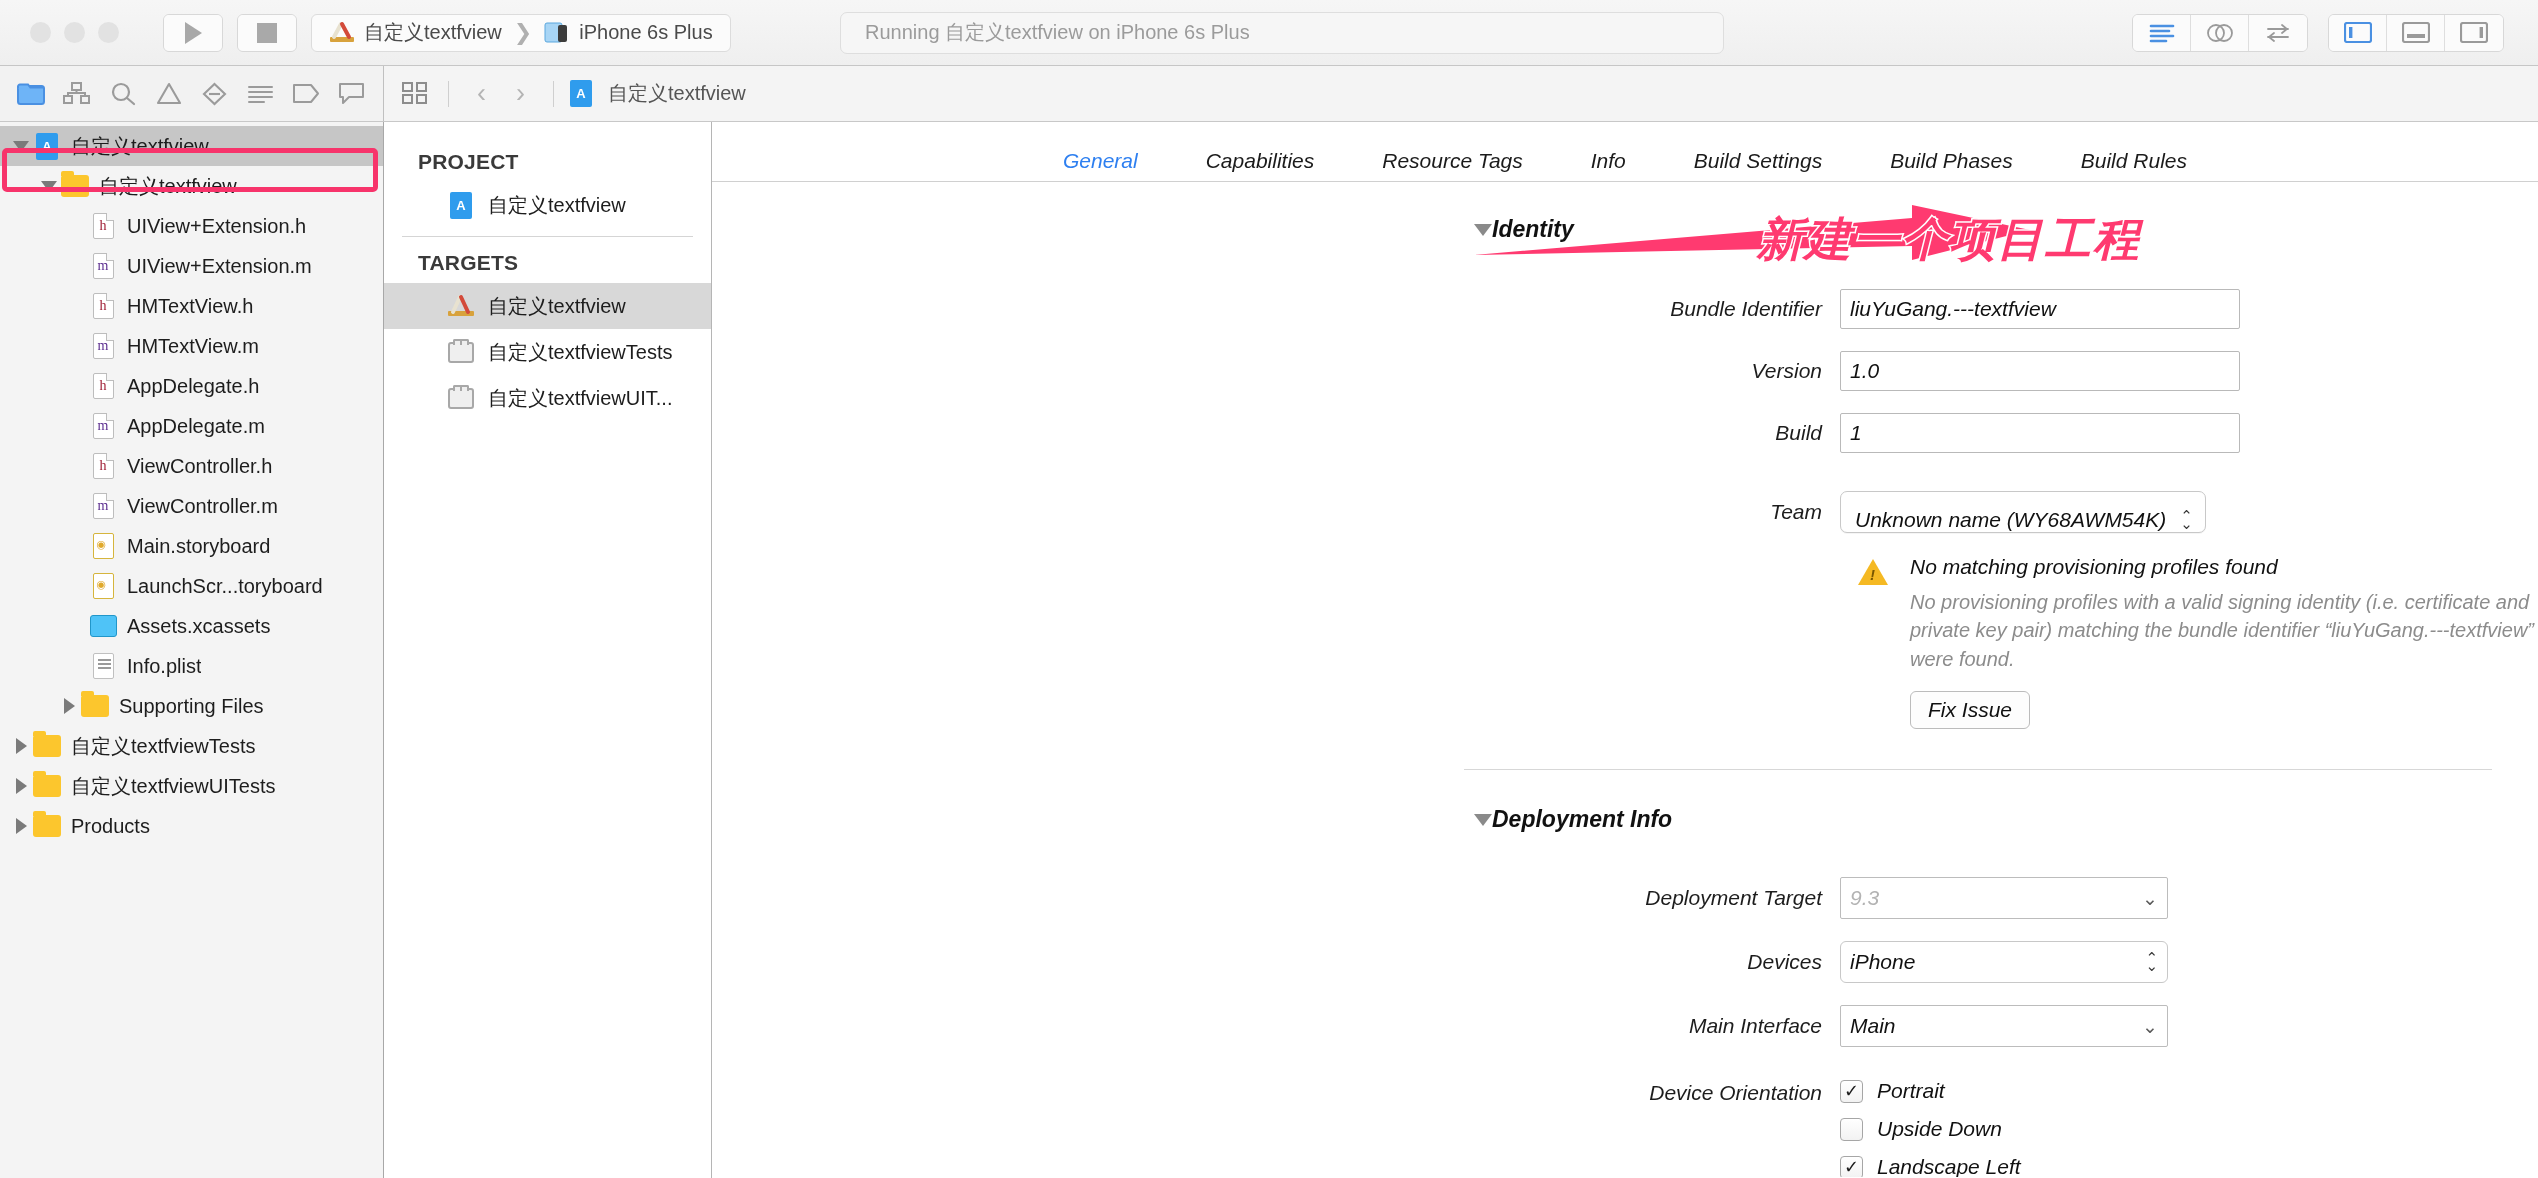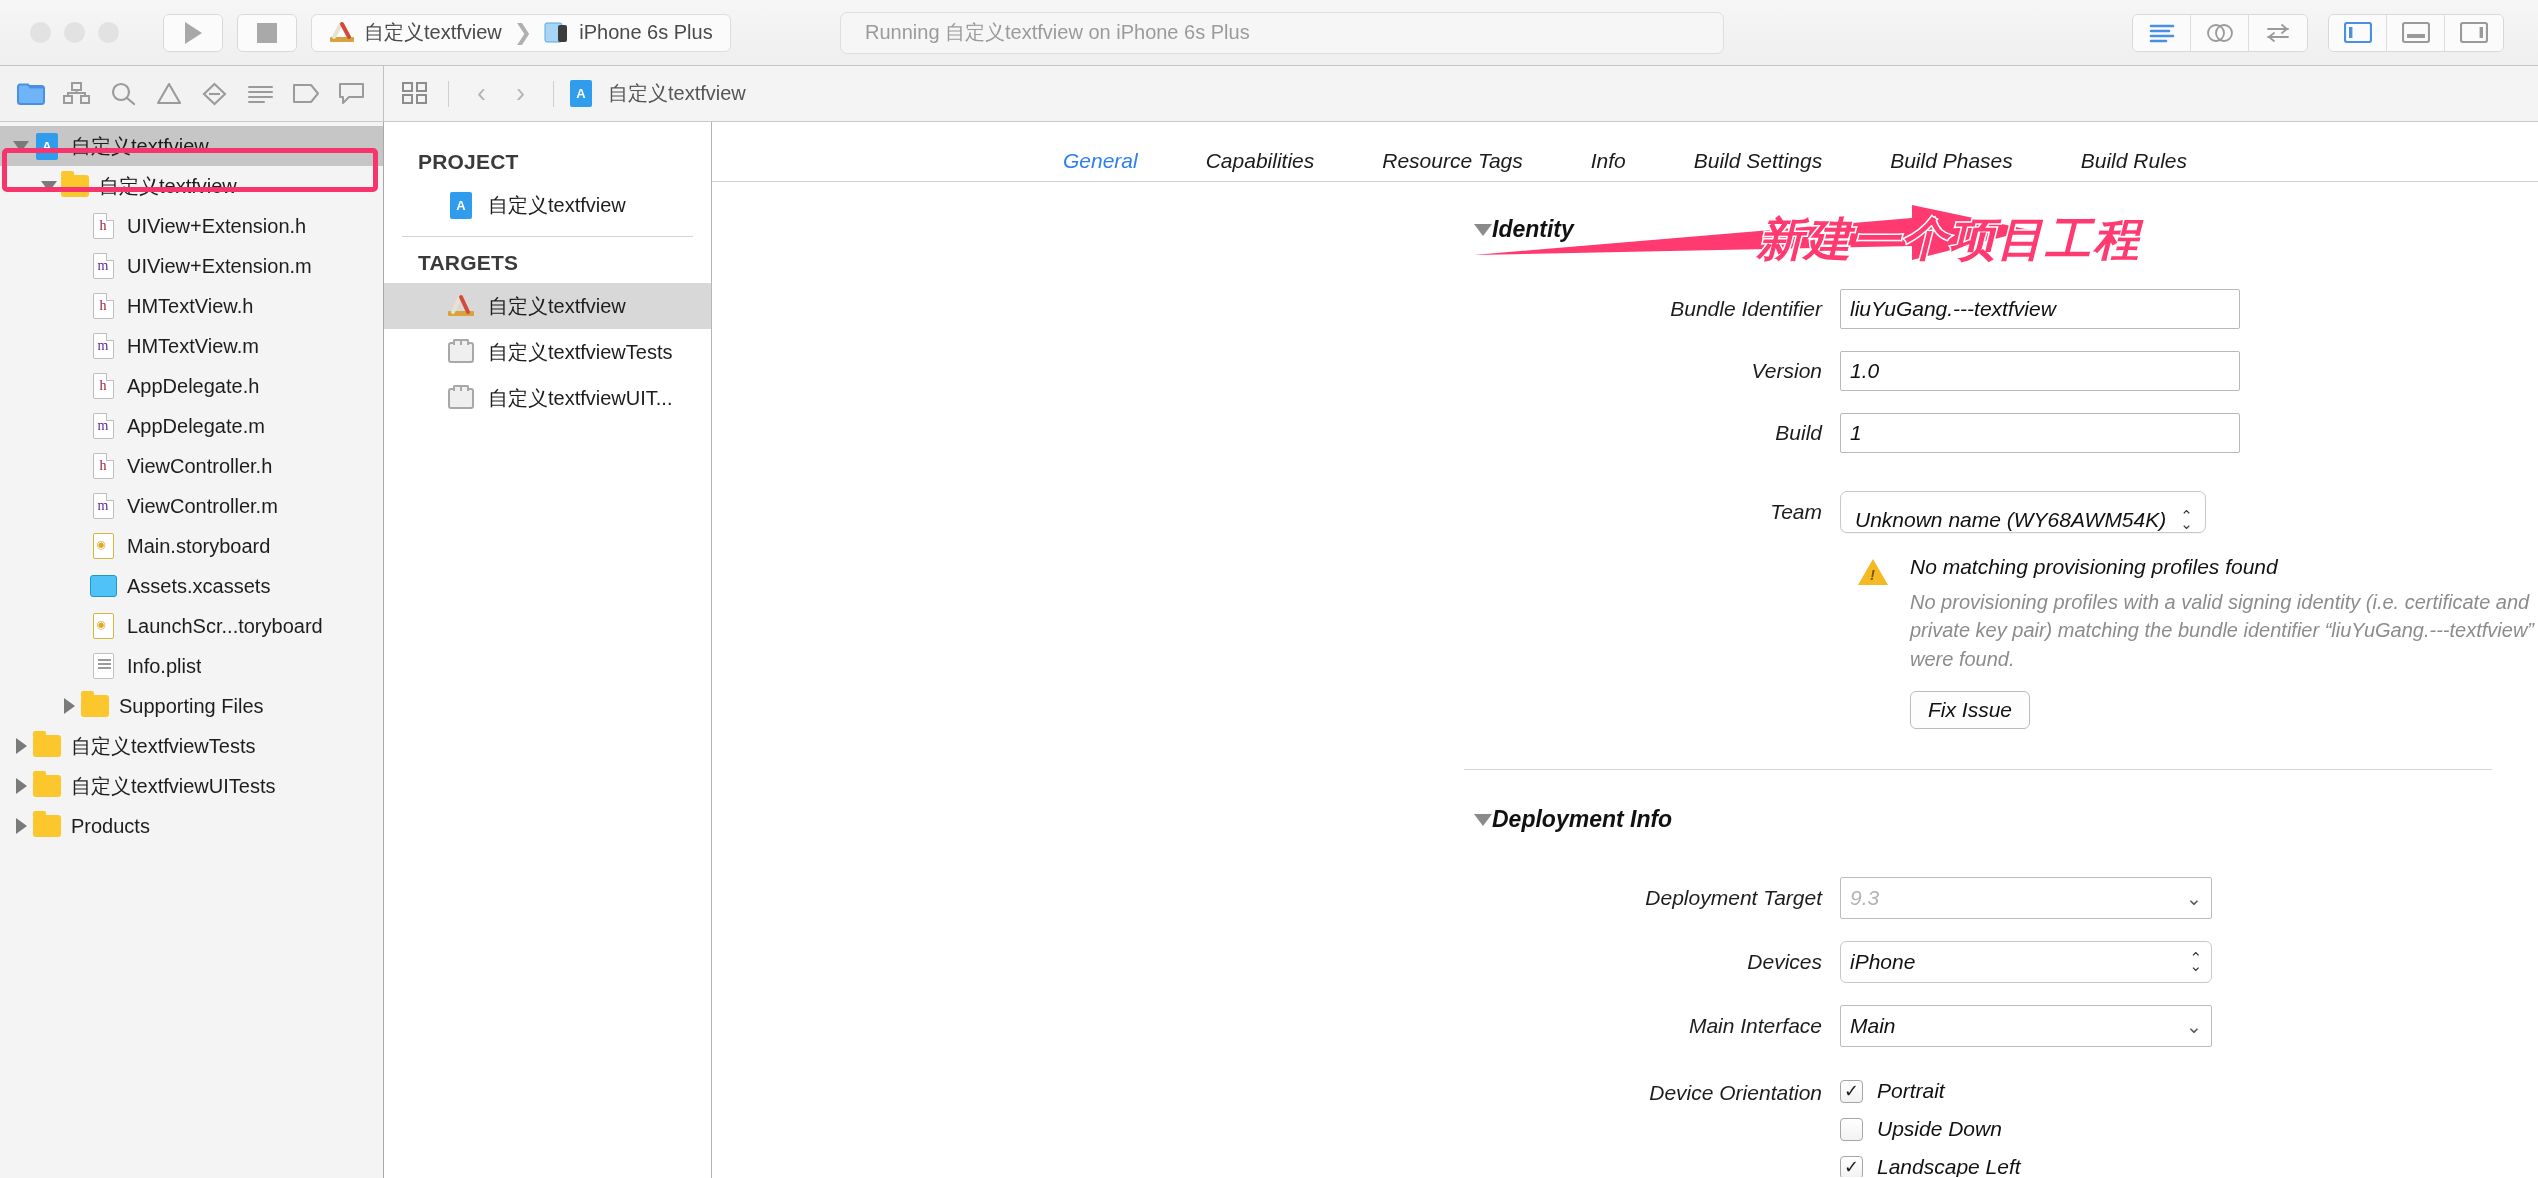--- a/index.html
+++ b/index.html
@@ -153,21 +153,21 @@
   .sec-title { font-size: 23px; font-weight: bold; color: #111; }
 
   .frow { display: flex; align-items: center; margin-bottom: 22px; }
   .flabel { width: 1128px; text-align: right; padding-right: 18px; font-size: 21px; color: #1d1d1d; }
   .finput {
     width: 400px; height: 40px; border: 1px solid #b9b9b9; background: #fff;
     font-size: 21px; color: #111; padding: 0 9px; display:flex; align-items:center;
     border-radius: 2px;
   }
   .combo {
-    width: 372px; height: 42px; border: 1px solid #c8c8c8; background: #fff; border-radius: 6px;
+    width: 328px; height: 42px; border: 1px solid #c8c8c8; background: #fff; border-radius: 6px;
     font-size: 21px; color: #111; padding: 0 9px; display: flex; align-items: center;
     justify-content: space-between;
   }
   .combo.flat { border-radius: 2px; border-color: #bcbcbc; }
   .combo .cv { overflow: hidden; white-space: nowrap; }
   .chevd { color: #5a5a5a; font-size: 19px; }
   .popup {
     height: 42px; border: 1px solid #c8c8c8; background: #fff; border-radius: 7px;
     font-size: 21px; color: #111; padding: 16px 12px 0 14px; display:inline-flex; align-items: center; gap: 14px;
     box-shadow: 0 1px 0 rgba(0,0,0,.04);
@@ -456,30 +456,30 @@
           <div class="tree-row" style="padding-left: 66px;">
             <span class="disc"></span>
             <span class="fico">
               <span class="sbdoc"></span>
             </span>
             <span class="tlabel">Main.storyboard</span>
           </div>
           <div class="tree-row" style="padding-left: 66px;">
             <span class="disc"></span>
             <span class="fico">
+              <span class="sbdoc"></span>
+            </span>
+            <span class="tlabel">LaunchScr...toryboard</span>
+          </div>
+          <div class="tree-row" style="padding-left: 66px;">
+            <span class="disc"></span>
+            <span class="fico">
               <span class="xcassets"></span>
             </span>
             <span class="tlabel">Assets.xcassets</span>
-          </div>
-          <div class="tree-row" style="padding-left: 66px;">
-            <span class="disc"></span>
-            <span class="fico">
-              <span class="sbdoc"></span>
-            </span>
-            <span class="tlabel">LaunchScr...toryboard</span>
           </div>
           <div class="tree-row" style="padding-left: 66px;">
             <span class="disc"></span>
             <span class="fico">
               <span class="plist"></span>
             </span>
             <span class="tlabel">Info.plist</span>
           </div>
           <div class="tree-row" style="padding-left: 16px; margin-left: 42px;">
             <span class="disc">

